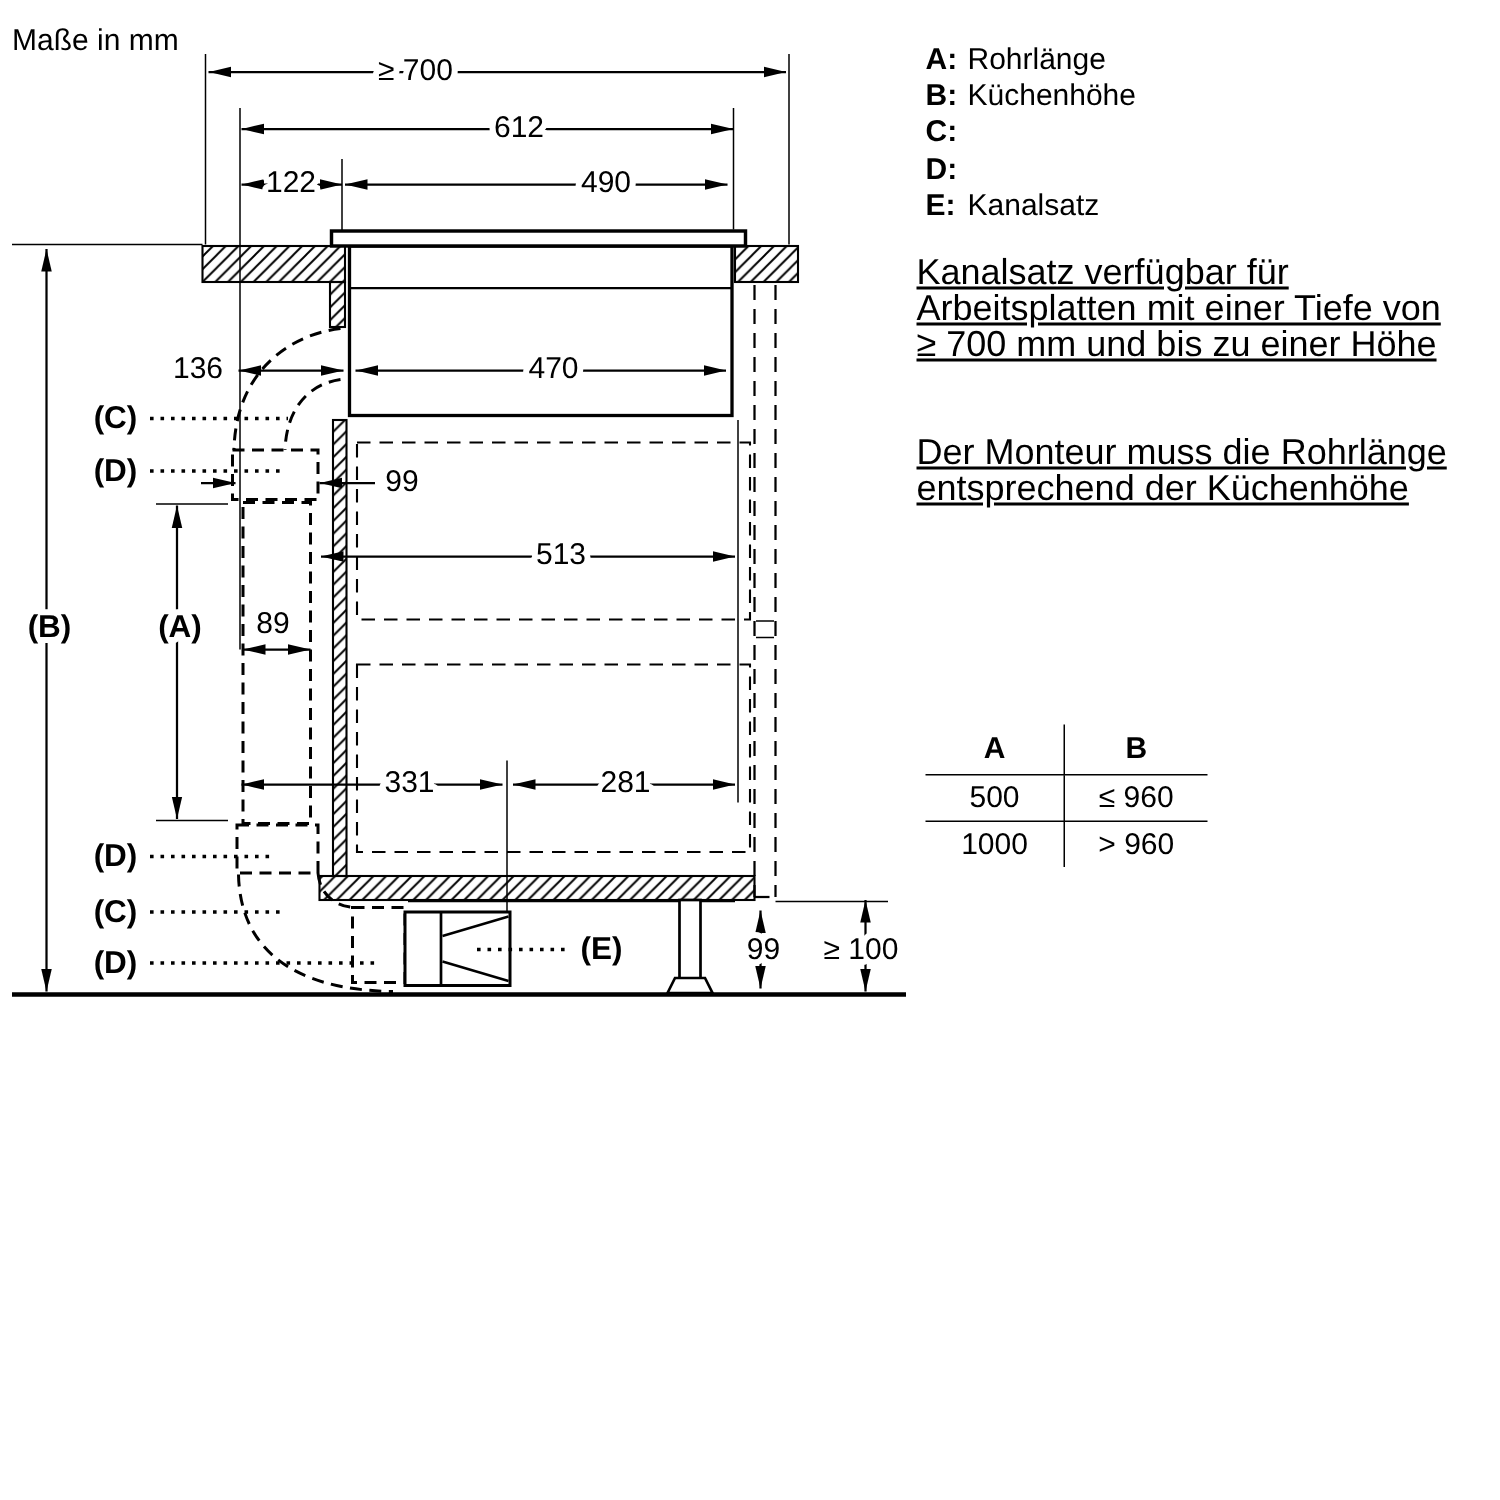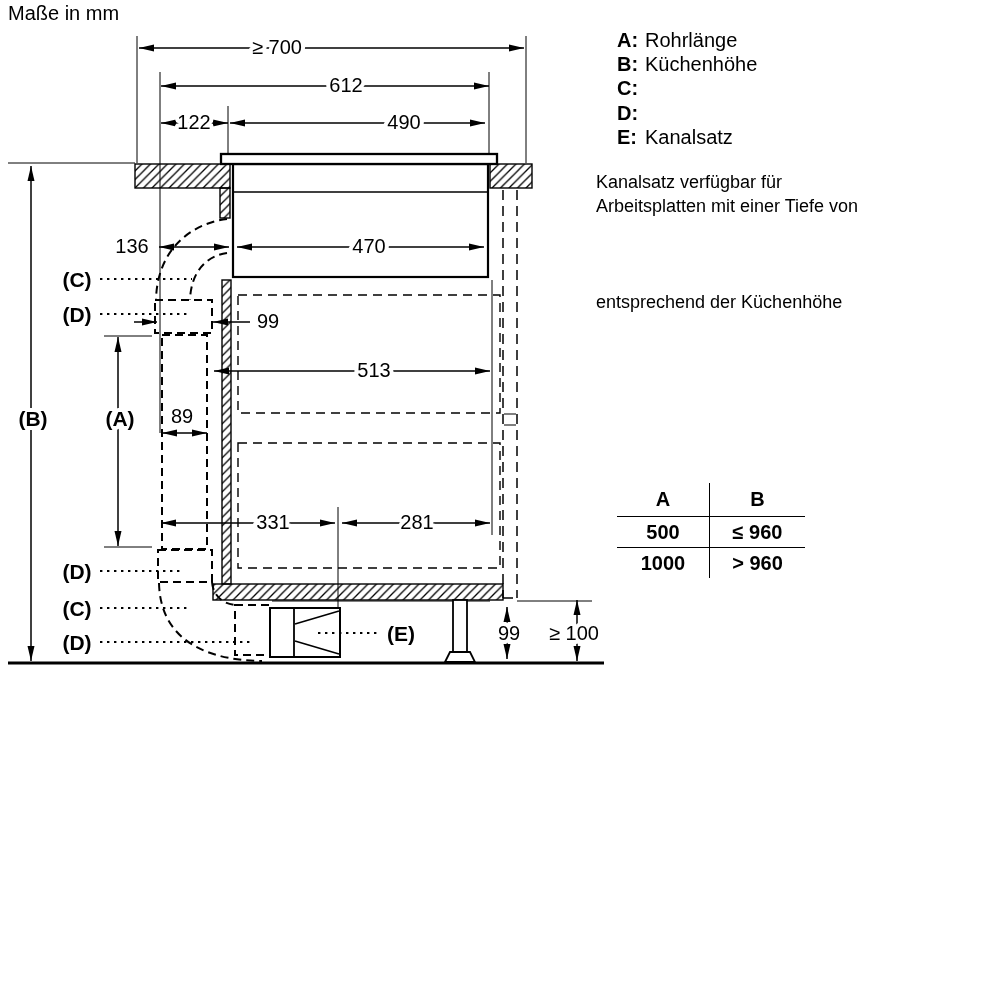--- a/index.html
+++ b/index.html
@@ -17,28 +17,28 @@
   .dashC { stroke:#000; stroke-width:1.5; fill:none; stroke-dasharray:10 6; }
   .dashI { stroke:#000; stroke-width:1.4; fill:none; stroke-dasharray:9 6; }
   .dots  { stroke:#000; stroke-width:2.2; fill:none; stroke-dasharray:2.4 4.6; }
   .dim   { stroke:#000; stroke-width:1.5; fill:none; }
   .dt    { font:20px "Liberation Sans", sans-serif; fill:#000; }
   .ct    { font:bold 21px "Liberation Sans", sans-serif; fill:#000; }
   .halo  { paint-order:stroke; stroke:#fff; stroke-width:8; stroke-linejoin:round; }
 
   
   .abs { position:absolute; white-space:nowrap; }
-  #title { left:8px; top:2px; font-size:20px; }
+  #title { left:8px; top:16px; font-size:20px; }
   #legend { left:617px; top:28px; font-size:20px; line-height:24.2px; }
   .leg-row { display:flex; }
   .leg-key { font-weight:bold; min-width:28px; }
-  .note { left:596px; font-size:18px; line-height:24.2px; }
+  .note { left:611px; font-size:24px; line-height:24.2px;text-decoration:underline; }
   #note1 { top:170px; } #note2 { top:290px; }
   #ab-table { left:617px; top:483px; display:grid; grid-template-columns:93px 95px; font-size:20px; }
-  #ab-table .cell { display:flex; align-items:center; justify-content:center; height:30px;font-weight:bold; }
+  #ab-table .cell { display:flex; align-items:center; justify-content:center; height:30px; }
   #ab-table .head { font-weight:bold; height:33px; border-bottom:1.6px solid #000; }
   #ab-table .colA { border-right:1.6px solid #000; }
   #ab-table .r1   { border-bottom:1.6px solid #000; }
 </style>
 </head>
 <body>
 
 <div id="page">
 
 <svg width="1000" height="1000" viewBox="0 0 1000 1000">
@@ -190,22 +190,24 @@
     </div>
     <div class="leg-row">
       <span class="leg-key">E:</span>
       <span>Kanalsatz</span>
     </div>
   </div>
 
   <div id="note1" class="abs note">
     <div>Kanalsatz verfügbar für</div>
     <div>Arbeitsplatten mit einer Tiefe von</div>
+    <div>≥ 700 mm und bis zu einer Höhe</div>
   </div>
   <div id="note2" class="abs note">
+    <div>Der Monteur muss die Rohrlänge</div>
     <div>entsprechend der Küchenhöhe</div>
   </div>
 
   <div id="ab-table" class="abs">
     <div class="cell head colA">A</div>
     <div class="cell head">B</div>
     <div class="cell colA r1">500</div>
     <div class="cell r1">≤ 960</div>
     <div class="cell colA">1000</div>
     <div class="cell">&gt; 960</div>

